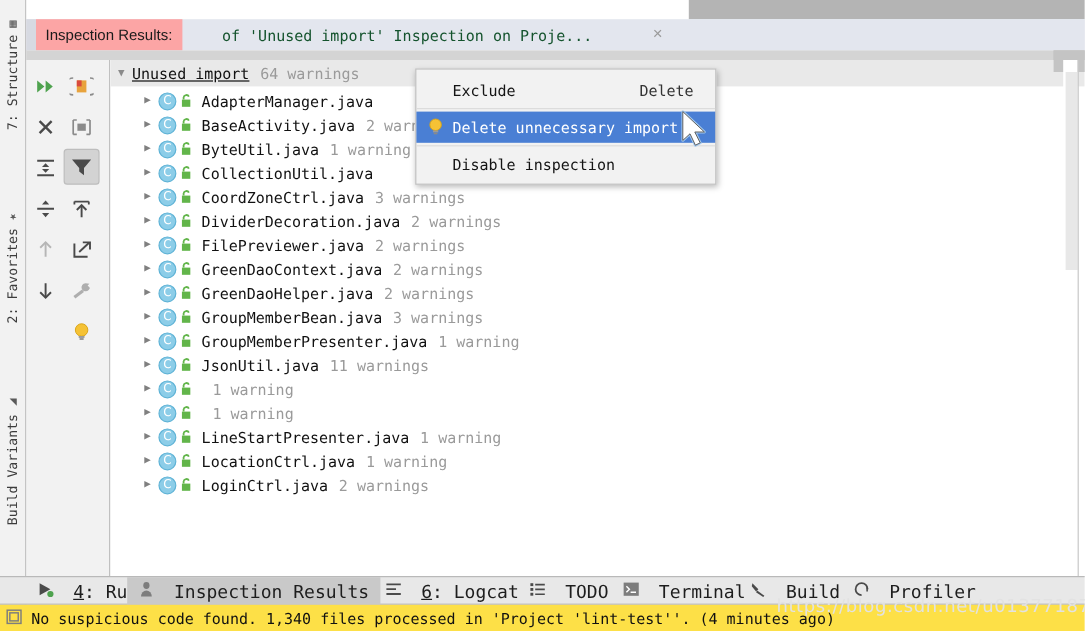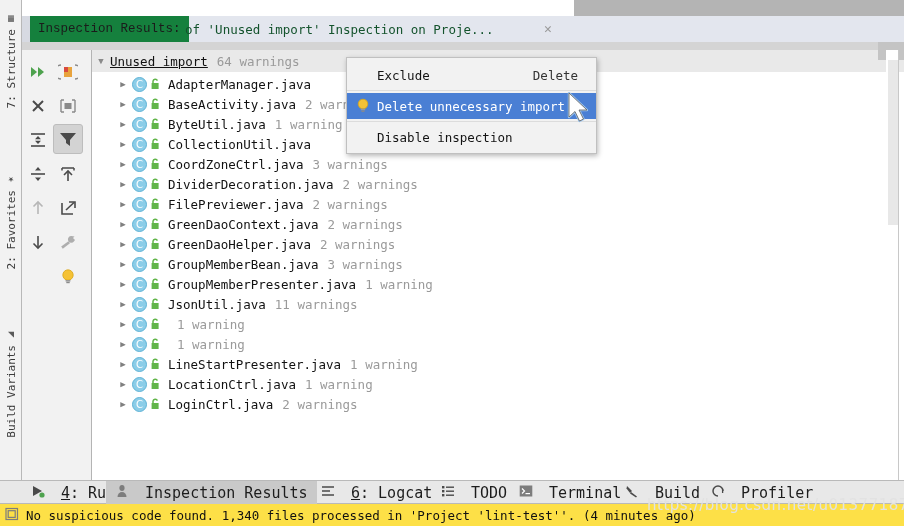--- a/index.html
+++ b/index.html
@@ -30,22 +30,22 @@
 
   
   .top-white { position:absolute; left:22px; top:0; width:552px; height:16px; background:#fff; }
   .top-gray  { position:absolute; left:574px; top:0; width:330px; height:16px; background:#b4b4b4; }
   .tabstrip  { position:absolute; left:22px; top:16px; width:882px; height:26px; background:#e3e6ee; }
   .tab-left  { position:absolute; left:22px; top:16px; width:8px; height:26px; background:#d7dae2; }
 
   .tab-title {
     position:absolute; left:30px; top:16px; height:26px;
     display:flex; align-items:center;
-    font-size:12.5px; color:#1b1b1b; font-family:Liberation Mono, monospace;
-    background:#15803d; padding:0 8px;
+    font-size:12.5px; color:#1b1b1b; font-family:Liberation Sans, sans-serif;
+    background:#fca5a5; padding:0 8px;
   }
   .tab-sub {
     position:absolute; left:185px; top:16px; height:26px;
     display:flex; align-items:center;
     font-size:12.5px; color:#14532d; font-family:"DejaVu Sans Mono", monospace;
   }
   .tab-close {
     position:absolute; left:541px; top:22px; width:14px; height:14px;
     color:#9a9a9a; font-size:13px; line-height:13px; text-align:center; cursor:pointer;
   }

